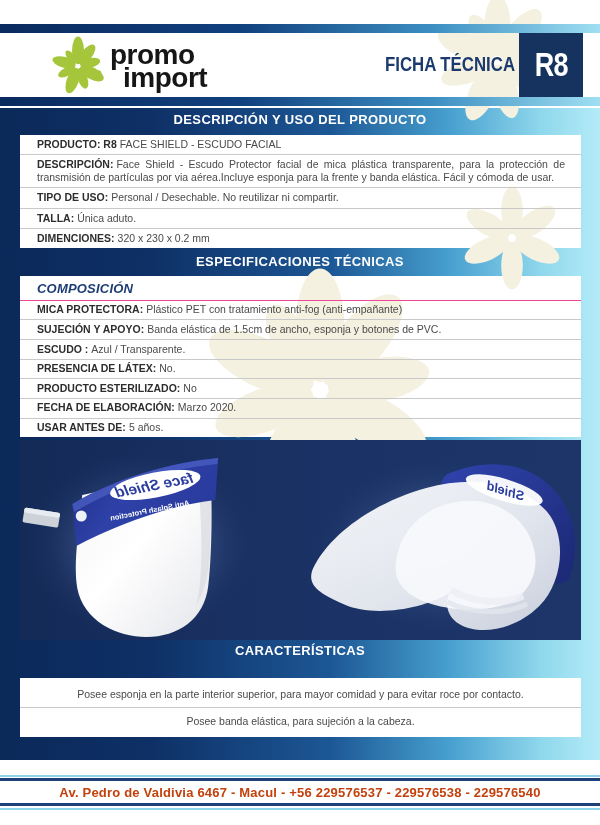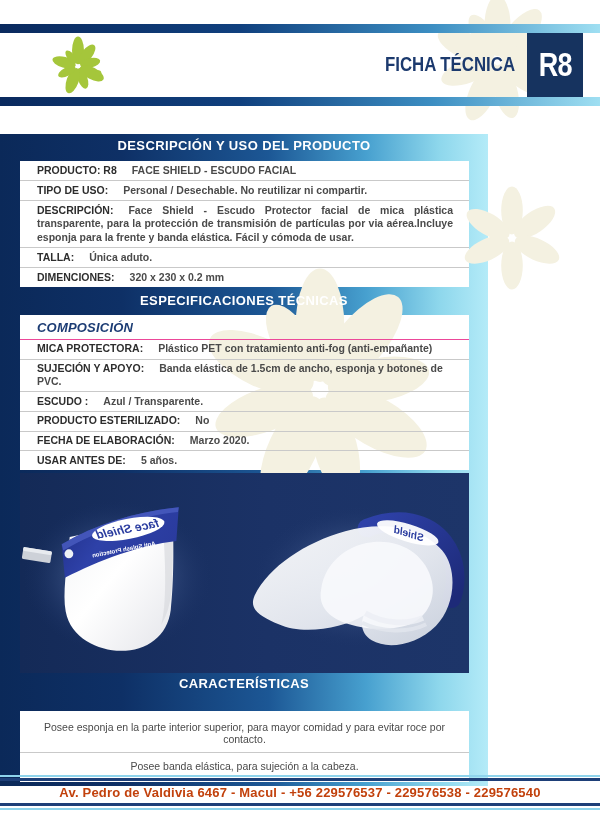--- a/index.html
+++ b/index.html
@@ -18,43 +18,43 @@
   .logo{position:absolute;top:34px;left:48px;z-index:2;display:flex;align-items:flex-start;}
   .logo svg{width:60px;height:60px;margin-top:2px;}
   .logo-text{margin-left:2px;color:#161616;font-weight:800;font-size:28px;line-height:0.82;letter-spacing:-0.5px;margin-top:10px;}
   .logo-text .l2{display:block;margin-left:13px;}
   .doc-type{
     position:absolute;top:53px;left:360px;width:180px;z-index:2;text-align:center;
     color:#1c3a6e;font-weight:800;font-size:20px;letter-spacing:0px;
     transform:scaleX(0.84);transform-origin:center;white-space:nowrap;
   }
   .r8-badge{
-    position:absolute;top:33px;right:17px;width:56px;height:64px;z-index:2;
+    position:absolute;top:33px;right:17px;width:64px;height:64px;z-index:2;
     background:#16335f;color:#ffffff;display:flex;align-items:center;justify-content:center;
     font-weight:800;font-size:30px;letter-spacing:-1px;transform-origin:center;
   }
   .r8-badge span{display:inline-block;transform:scaleX(0.9) scaleY(1.12);}
   
   .panel{
-    position:absolute;top:134px;left:0;width:488px;height:652px;
+    position:absolute;top:108px;left:0;width:600px;height:652px;
     background:linear-gradient(90deg,#0b2959 0%,#0e3066 25%,#1c5795 55%,#47a0cf 75%,#8ed7ec 90%,#b4ebf8 100%);
   }
   .sec-h{
     height:24px;line-height:24px;text-align:center;color:#ffffff;font-weight:bold;
     font-size:13px;letter-spacing:0.4px;position:relative;z-index:2;
   }
   .sec-h.small{height:22px;line-height:22px;}
   .wbox{margin:3px 19px 3px 20px;background:#ffffff;}
   .row{
     padding:3px 16px 3px 17px;border-bottom:1px solid #c9c9c9;
     font-size:10.5px;line-height:1.25;color:#4a4a4a;position:relative;z-index:2;
   }
   .row:last-child{border-bottom:none;}
   .row .lbl{font-weight:bold;color:#2d2d2d;}
-  .row .val{margin-left:15px;font-weight:bold;}
+  .row .val{margin-left:3px;}
   .row.justify{text-align:justify;}
   .spec-row{padding-top:2.5px;padding-bottom:3px;}
   .comp-row{
     padding:5px 16px 4px 17px;border-bottom:1px solid #ec4899;
     font-size:13px;font-weight:bold;font-style:italic;color:#1c3c74;
     position:relative;z-index:2;letter-spacing:0.2px;
   }
   
   .photos{
     position:relative;z-index:2;margin:0 19px 0 20px;height:200px;
@@ -133,62 +133,69 @@
         <ellipse cx="50" cy="29" rx="8" ry="17" transform="rotate(76 50 50)"></ellipse>
         <ellipse cx="50" cy="24" rx="10" ry="22" transform="rotate(118 50 50)"></ellipse>
         <ellipse cx="50" cy="28" rx="8" ry="18" transform="rotate(160 50 50)"></ellipse>
         <ellipse cx="50" cy="24" rx="10" ry="22" transform="rotate(200 50 50)"></ellipse>
         <ellipse cx="50" cy="29" rx="7" ry="16" transform="rotate(243 50 50)"></ellipse>
         <ellipse cx="50" cy="26" rx="9" ry="20" transform="rotate(285 50 50)"></ellipse>
         <ellipse cx="50" cy="31" rx="6" ry="13" transform="rotate(322 50 50)"></ellipse>
         <circle cx="84" cy="62" r="5"></circle>
       </g>
     </svg>
+    <div class="logo-text">
+      <span class="l1">promo</span>
+      <span class="l2">import</span>
+    </div>
   </div>
 
   <div class="doc-type">FICHA TÉCNICA</div>
 
   <div class="r8-badge">
     <span>R8</span>
   </div>
 
   <div class="panel">
 
     <div class="sec-h">DESCRIPCIÓN Y USO DEL PRODUCTO</div>
 
     <div class="wbox">
       <div class="row">
         <span class="lbl">PRODUCTO: R8</span><span class="val">FACE SHIELD - ESCUDO FACIAL</span>
       </div>
-      <div class="row">
-        <span class="lbl">TIPO DE USO:</span><span class="val">Personal / Desechable. No reutilizar ni compartir.</span>
-      </div>
       <div class="row justify">
         <span class="lbl">DESCRIPCIÓN:</span><span class="val">Face Shield - Escudo Protector facial de mica plástica transparente, para la protección de transmisión de partículas por via aérea.Incluye esponja para la frente y banda elástica. Fácil y cómoda de usar.</span>
       </div>
       <div class="row">
+        <span class="lbl">TIPO DE USO:</span><span class="val">Personal / Desechable. No reutilizar ni compartir.</span>
+      </div>
+      <div class="row">
         <span class="lbl">TALLA:</span><span class="val">Única aduto.</span>
       </div>
       <div class="row">
         <span class="lbl">DIMENCIONES:</span><span class="val">320 x 230 x 0.2 mm</span>
       </div>
     </div>
 
     <div class="sec-h small">ESPECIFICACIONES TÉCNICAS</div>
 
     <div class="wbox">
       <div class="comp-row">COMPOSICIÓN</div>
       <div class="row spec-row">
         <span class="lbl">MICA PROTECTORA:</span><span class="val">Plástico PET con tratamiento anti-fog (anti-empañante)</span>
       </div>
       <div class="row spec-row">
         <span class="lbl">SUJECIÓN Y APOYO:</span><span class="val">Banda elástica de 1.5cm de ancho, esponja y botones de PVC.</span>
       </div>
       <div class="row spec-row">
         <span class="lbl">ESCUDO :</span><span class="val">Azul / Transparente.</span>
+      </div>
+      <div class="row spec-row">
+        <span class="lbl">PRESENCIA DE LÁTEX:</span><span class="val">No.</span>
       </div>
       <div class="row spec-row">
         <span class="lbl">PRODUCTO ESTERILIZADO:</span><span class="val">No</span>
       </div>
       <div class="row spec-row">
         <span class="lbl">FECHA DE ELABORACIÓN:</span><span class="val">Marzo 2020.</span>
       </div>
       <div class="row spec-row">
         <span class="lbl">USAR ANTES DE:</span><span class="val">5 años.</span>
       </div>

